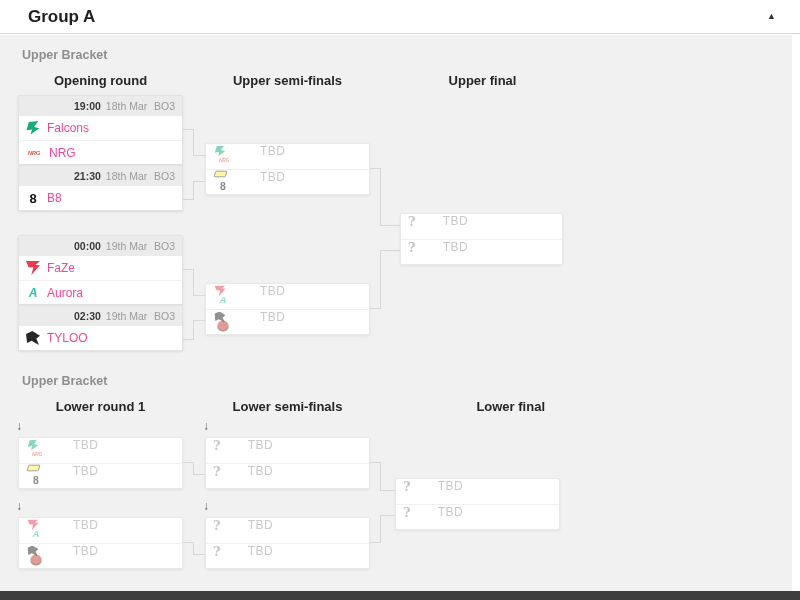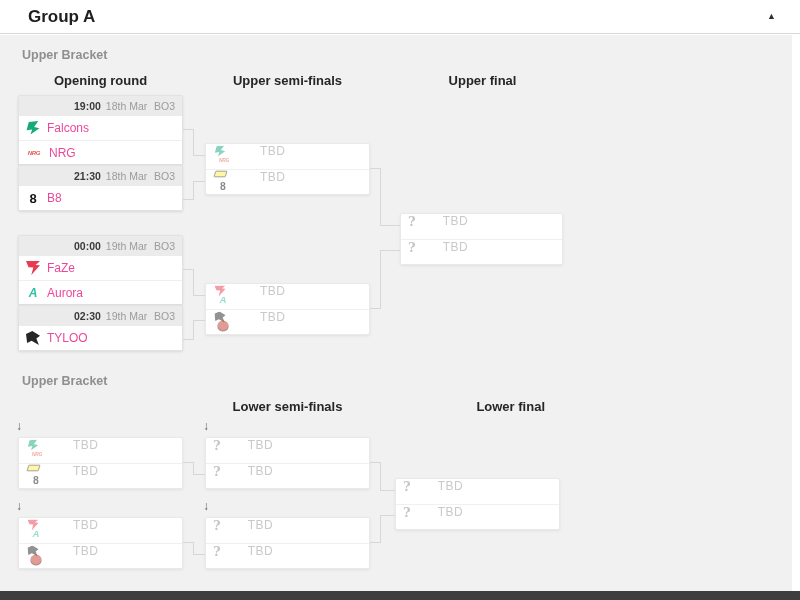--- a/index.html
+++ b/index.html
@@ -205,20 +205,21 @@
     <div class="hline" style="left:193px; top:285px; width:12px;"></div>
     <div class="hline" style="left:370px; top:133px; width:11px;"></div>
     <div class="vline" style="left:380px; top:133px; height:58px;"></div>
     <div class="hline" style="left:380px; top:190px; width:20px;"></div>
     <div class="hline" style="left:370px; top:273px; width:11px;"></div>
     <div class="vline" style="left:380px; top:215px; height:59px;"></div>
     <div class="hline" style="left:380px; top:215px; width:20px;"></div>
 
     <span class="bracket-label" style="left:22px; top:339px;">Upper Bracket</span>
 
+    <span class="col-header" style="left:18px; top:364px;">Lower round 1</span>
     <span class="col-header" style="left:205px; top:364px;">Lower semi-finals</span>
     <span class="col-header" style="left:380px; top:364px;text-align:right;">Lower final</span>
 
     <span class="drop-arrow" style="left:16px; top:384px;">↓</span>
     <span class="drop-arrow" style="left:203px; top:384px;">↓</span>
     <span class="drop-arrow" style="left:16px; top:464px;">↓</span>
     <span class="drop-arrow" style="left:203px; top:464px;">↓</span>
 
     <div class="tbd-box" style="left:18px; top:402px;">
       <div class="tbd-row">

